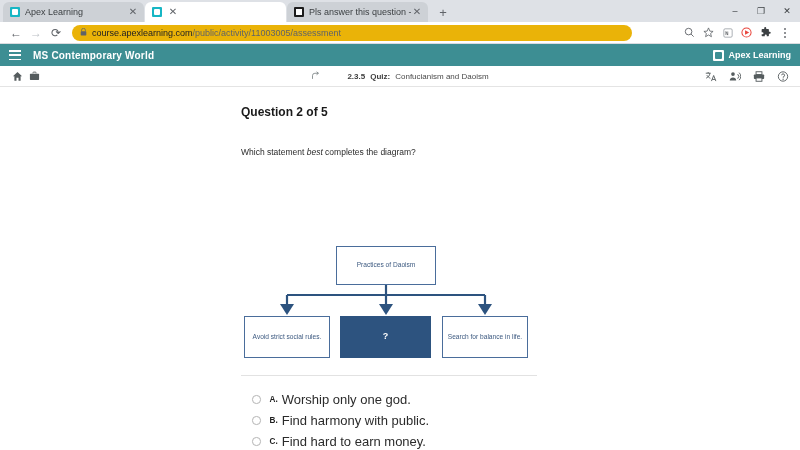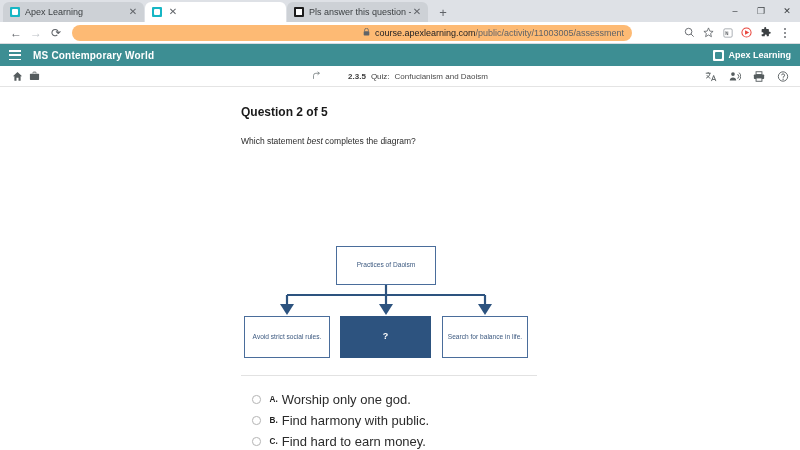--- a/index.html
+++ b/index.html
@@ -81,25 +81,24 @@
     padding: 0 6px;
     border-bottom: 1px solid #dadce0;
   }
   .navbtn {
     width: 20px; height: 20px; display: flex;
     align-items: center; justify-content: center;
     font-size: 12px; color: #5f6368; cursor: pointer;
   }
   .navbtn.dim { color: #bdc1c6; }
   .omnibox {
-    flex: 1; height: 16px; background: #fdba74;
+    flex: 1; height: 16px; background: #eab308;
     border-radius: 8px; margin: 0 6px;
     display: flex; align-items: center; padding: 0 8px;
     max-width: 560px;
-    justify-content: flex-end;
   }
   .lock { font-size: 8px; color: #5f6368; margin-right: 5px; }
   .url { font-size: 9px; color: #202124; white-space: nowrap; }
   .url .dim { color: #5f6368; }
   .tbicons { display: flex; align-items: center; margin-left: auto; }
   .tbicon {
     width: 19px; height: 19px; display: flex;
     align-items: center; justify-content: center;
     font-size: 10px; color: #5f6368; cursor: pointer;
   }
@@ -140,29 +139,29 @@
     align-items: center; justify-content: center;
     color: #555c5e; font-size: 10px; cursor: pointer;
   }
   .breadcrumb {
     position: absolute; left: 0; right: 0;
     display: flex; align-items: center; justify-content: center;
     gap: 5px; pointer-events: none;
   }
   .bc-up { font-size: 9px; color: #6b7476; }
   .bc-num { font-size: 8px; font-weight: bold; color: #3c3c3c; margin-left: 22px; }
-  .bc-kind { font-size: 8px; font-weight: normal; color: #3c3c3c; }
+  .bc-kind { font-size: 8px; font-weight: bold; color: #3c3c3c; }
   .bc-name { font-size: 8px; color: #4a4a4a; text-align: center; }
   .sn-right { margin-left: auto; display: flex; align-items: center; gap: 7px; }
 
   
   .content { position: relative; background: #ffffff; height: 385px; }
   .qwrap { position: absolute; left: 241px; top: 18px; width: 300px; }
   .qnum { font-size: 12px; font-weight: bold; color: #1a1a1a; }
-  .qtext { font-size: 8.5px; color: #2b2b2b; margin-top: 17px; }
+  .qtext { font-size: 8.5px; color: #2b2b2b; margin-top: 28px; }
   .qtext i { font-style: italic; }
 
   
   .diagram { position: absolute; left: 241px; top: 150px; width: 300px; height: 130px; }
   .dbox {
     position: absolute;
     border: 1.3px solid #4a6d9b;
     background: #ffffff;
     display: flex; align-items: center; justify-content: center;
     text-align: center;

